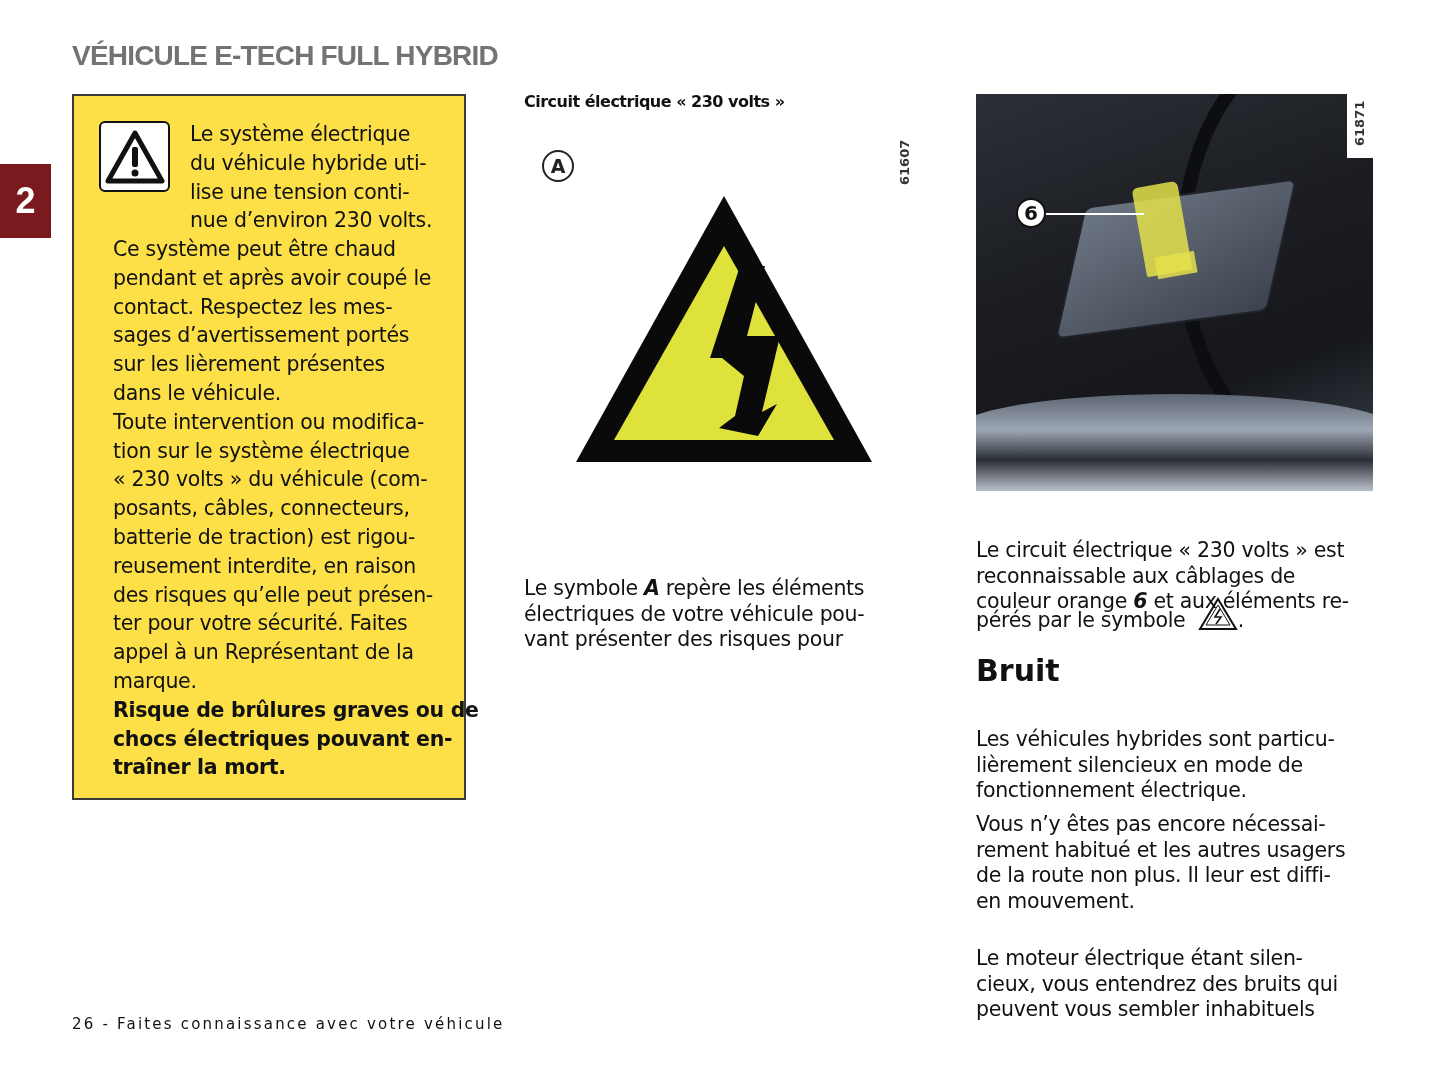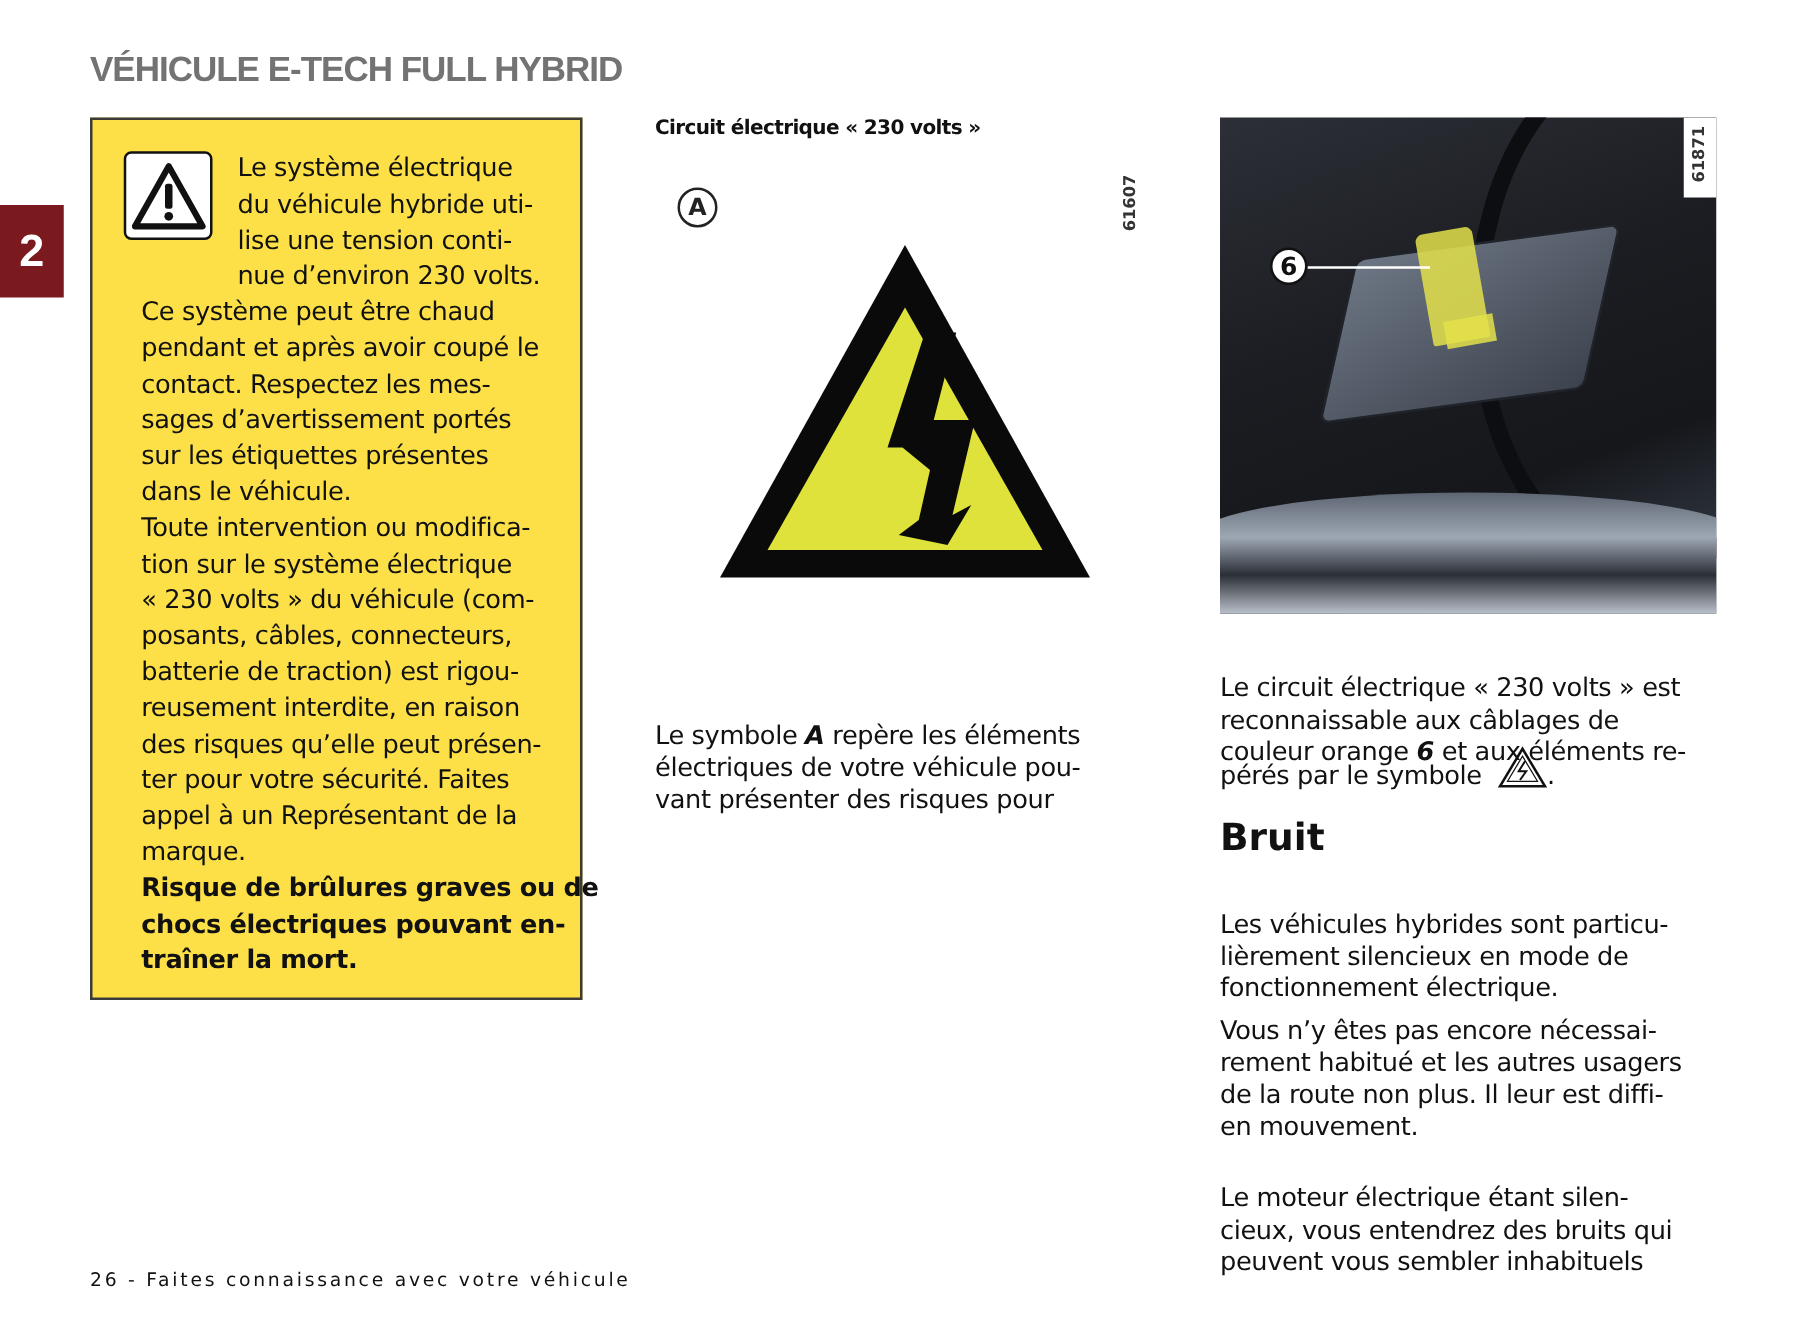--- a/index.html
+++ b/index.html
@@ -129,21 +129,21 @@
     <span class="line">Le système électrique</span>
     <span class="line">du véhicule hybride uti-</span>
     <span class="line">lise une tension conti-</span>
     <span class="line">nue d’environ 230 volts.</span>
   </div>
   <div class="warn-text warn-body">
     <span class="line">Ce système peut être chaud</span>
     <span class="line">pendant et après avoir coupé le</span>
     <span class="line">contact. Respectez les mes-</span>
     <span class="line">sages d’avertissement portés</span>
-    <span class="line">sur les étiquettes présentes</span>
+    <span class="line">sur les lièrement présentes</span>
     <span class="line">dans le véhicule.</span>
     <span class="line">Toute intervention ou modifica-</span>
     <span class="line">tion sur le système électrique</span>
     <span class="line">« 230 volts » du véhicule (com-</span>
     <span class="line">posants, câbles, connecteurs,</span>
     <span class="line">batterie de traction) est rigou-</span>
     <span class="line">reusement interdite, en raison</span>
     <span class="line">des risques qu’elle peut présen-</span>
     <span class="line">ter pour votre sécurité. Faites</span>
     <span class="line">appel à un Représentant de la</span>

